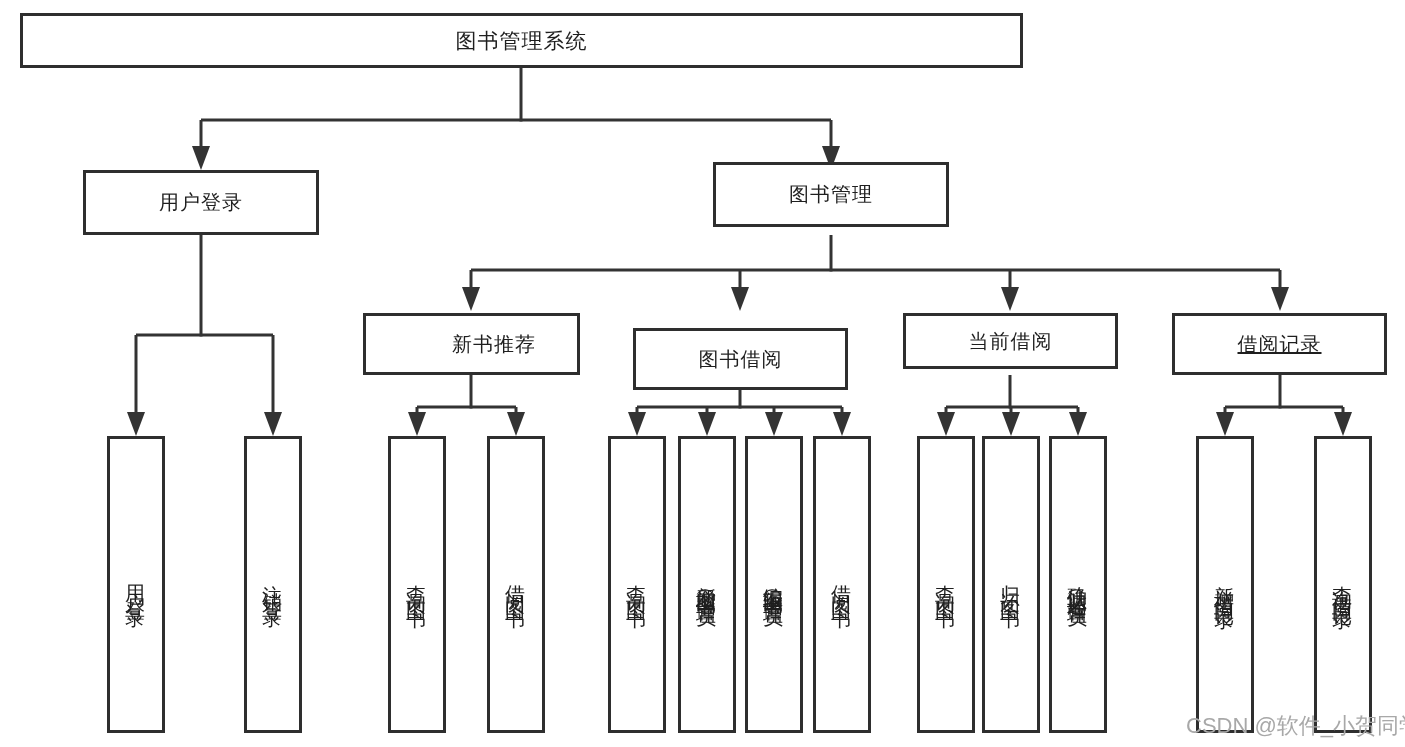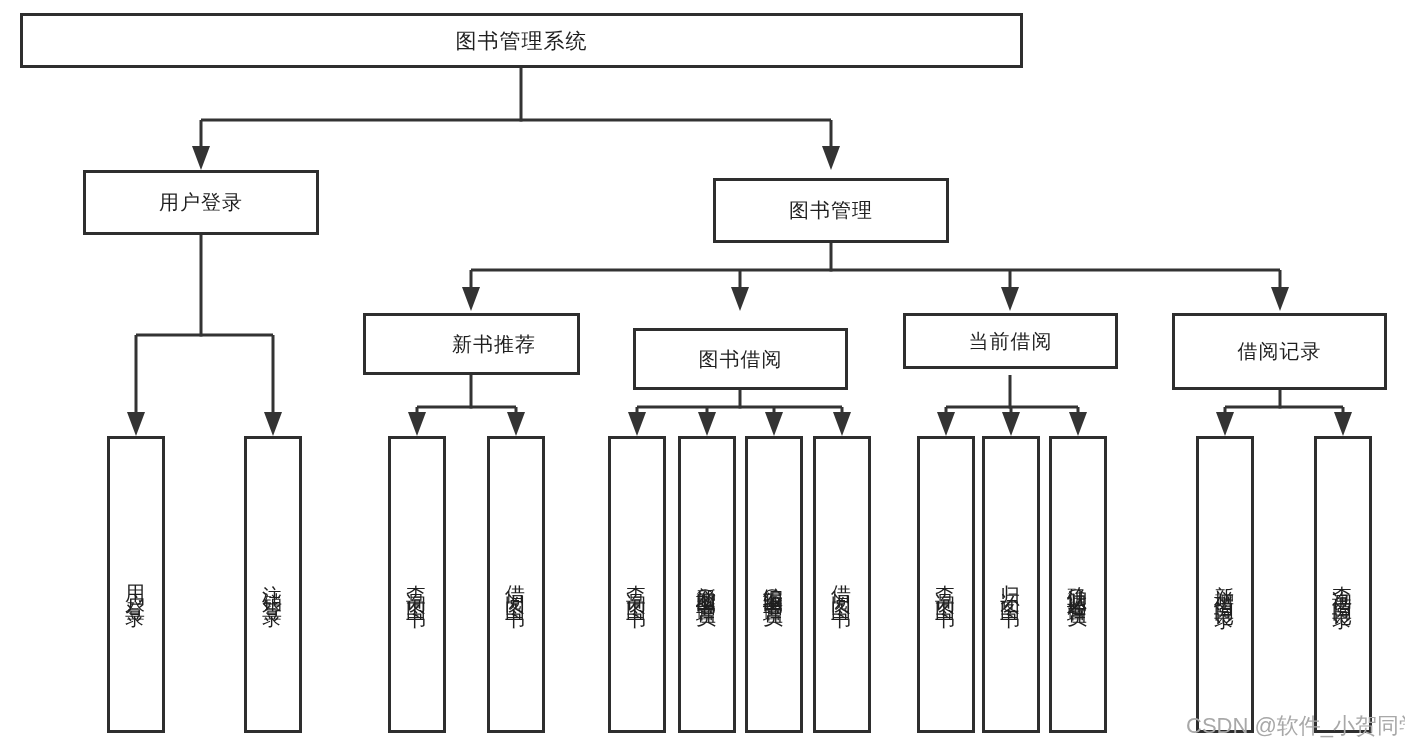--- a/index.html
+++ b/index.html
@@ -149,26 +149,26 @@
       <line class="c-line" x1="1225" y1="407" x2="1225" y2="418"></line>
       <line class="c-line" x1="1343" y1="407" x2="1343" y2="418"></line>
       <polygon class="c-head" points="1216,412 1234,412 1225,436"></polygon>
       <polygon class="c-head" points="1334,412 1352,412 1343,436"></polygon>
     </g>
   </svg>
 
   <div class="hbox" style="left:20px; top:13px; width:1003px; height:55px; font-size:21px;">图书管理系统</div>
 
   <div class="hbox" style="left:83px; top:170px; width:236px; height:65px;">用户登录</div>
-  <div class="hbox" style="left:713px; top:178px; width:236px; height:65px;">图书管理</div>
+  <div class="hbox" style="left:713px; top:162px; width:236px; height:65px;">图书管理</div>
 
   <div class="hbox" style="left:363px; top:313px; width:217px; height:62px;padding-left:45px;">新书推荐</div>
   <div class="hbox" style="left:633px; top:328px; width:215px; height:62px;">图书借阅</div>
   <div class="hbox" style="left:903px; top:313px; width:215px; height:56px;">当前借阅</div>
-  <div class="hbox" style="left:1172px; top:313px; width:215px; height:77px;">借阅记录</div>
+  <div class="hbox" style="left:1172px; top:313px; width:215px; height:62px;text-decoration:underline;">借阅记录</div>
 
   <div class="vbox" style="left:107px;">用户登录</div>
   <div class="vbox" style="left:244px;">注销登录</div>
 
   <div class="vbox" style="left:388px;">查询图书</div>
   <div class="vbox" style="left:487px;">借阅图书</div>
 
   <div class="vbox" style="left:608px;">查询图书</div>
   <div class="vbox" style="left:678px; letter-spacing:3px;">新增图书（管理员）</div>
   <div class="vbox" style="left:745px; letter-spacing:3px;">编辑图书（管理员）</div>

